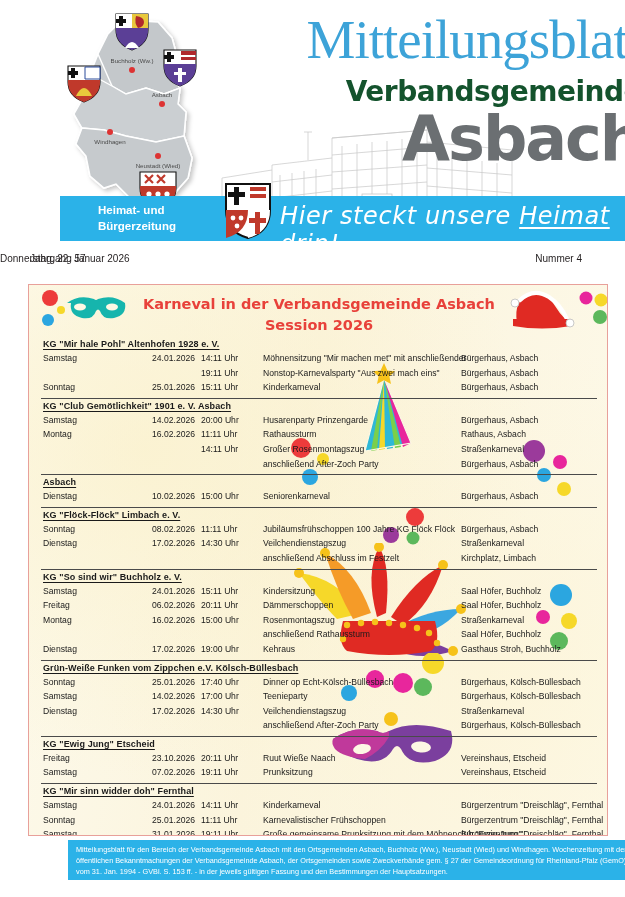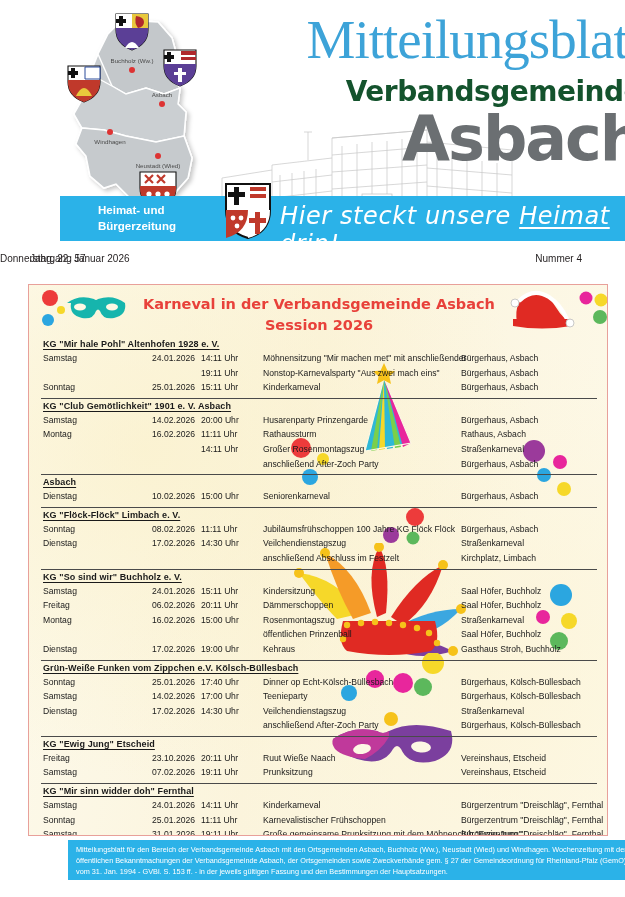--- a/index.html
+++ b/index.html
@@ -485,21 +485,21 @@
             <span class="c-day">Montag</span>
             <span class="c-date">16.02.2026</span>
             <span class="c-time">15:00 Uhr</span>
             <span class="c-event">Rosenmontagszug</span>
             <span class="c-venue">Straßenkarneval</span>
           </div>
           <div class="row">
             <span class="c-day"></span>
             <span class="c-date"></span>
             <span class="c-time"></span>
-            <span class="c-event">öffentlichen Prinzenball</span>
+            <span class="c-event">anschließend Rathaussturm</span>
             <span class="c-venue">Saal Höfer, Buchholz</span>
           </div>
           <div class="row">
             <span class="c-day">Dienstag</span>
             <span class="c-date">17.02.2026</span>
             <span class="c-time">19:00 Uhr</span>
             <span class="c-event">Kehraus</span>
             <span class="c-venue">Gasthaus Stroh, Buchholz</span>
           </div>
           <div class="rule"></div>

